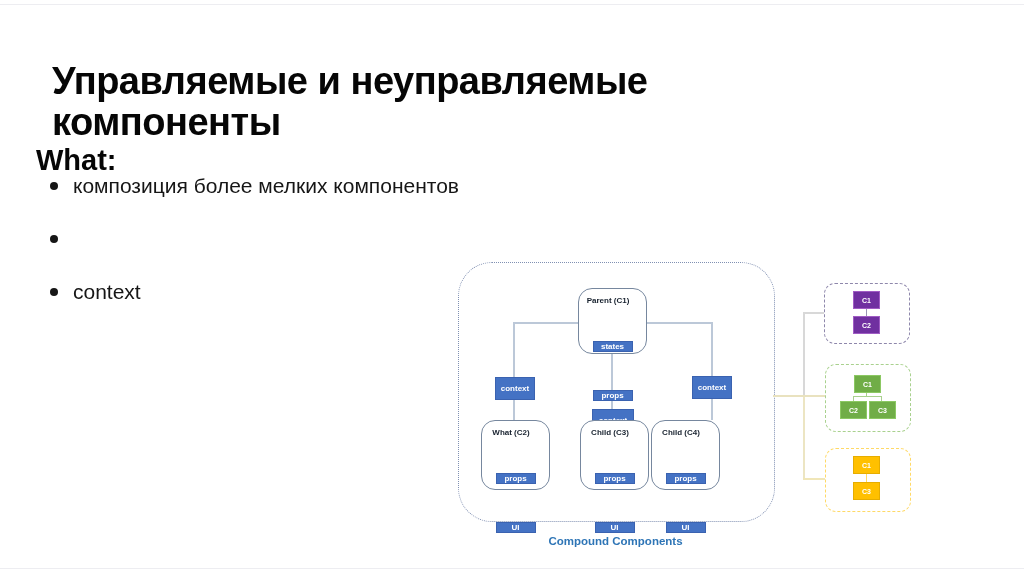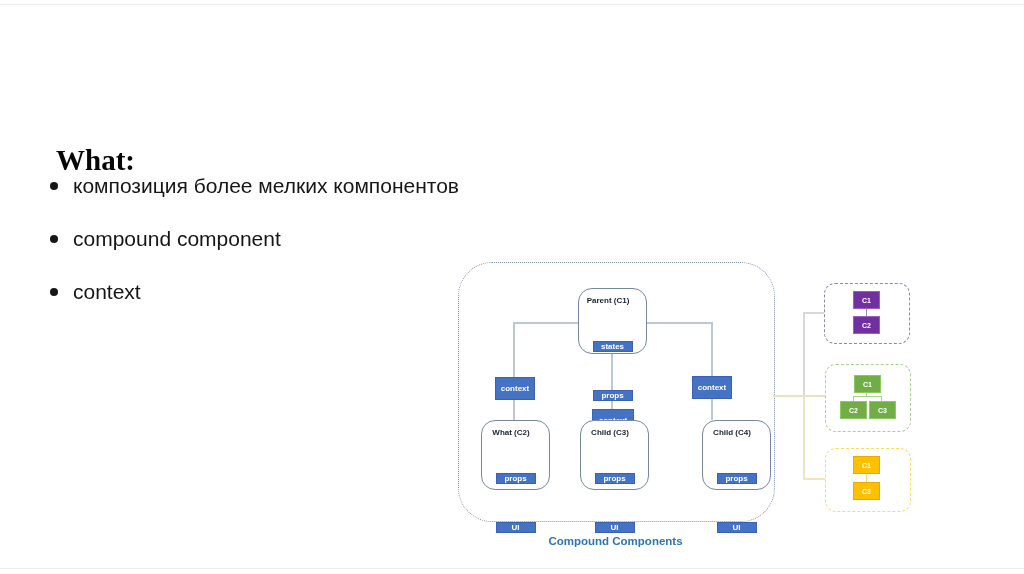--- a/index.html
+++ b/index.html
@@ -9,22 +9,22 @@
   }
   .edge{position:absolute;left:0;width:1024px;height:1px;background:#ededf1;}
 
   
   .title{
     position:absolute;left:52px;top:36px;width:700px;
     font-size:38px;line-height:41px;font-weight:bold;color:#060606;
     letter-spacing:-0.5px;
   }
   .subtitle{
-    position:absolute;left:56px;top:120px;
-    font-size:29px;font-weight:bold;color:#060606;font-family:Liberation Serif, serif;
+    position:absolute;left:36px;top:120px;
+    font-size:29px;font-weight:bold;color:#060606;
   }
   .bullets{position:absolute;left:50px;top:174px;margin:0;padding:0;list-style:none;}
   .bullets li{
     display:flex;align-items:center;margin:0 0 30px 0;height:23px;
     font-size:21px;color:#161616;
   }
   .bullets .dot{
     width:8px;height:8px;border-radius:50%;background:#161616;
     margin-right:15px;flex:0 0 auto;
   }
@@ -78,30 +78,30 @@
   .vln.yellow{background:#ffd966;}
   .cln{position:absolute;}
 </style>
 </head>
 <body>
 
 <div class="canvas">
   <div class="edge" style="top:4px;"></div>
   <div class="edge" style="top:568px;"></div>
 
+  <h1 class="title">Управляемые и неуправляемые компоненты</h1>
   <h2 class="subtitle">What:</h2>
 
   <ul class="bullets">
     <li>
       <span class="dot"></span>
       <span>композиция более мелких компонентов</span>
     </li>
     <li>
       <span class="dot"></span>
-      <span>compound component</span>
     </li>
     <li>
       <span class="dot"></span>
       <span>context</span>
     </li>
   </ul>
 
   <div class="frame"></div>
 
   <div class="ln" style="left:513px;top:322px;width:65px;height:1.5px;"></div>
@@ -123,21 +123,21 @@
   <div class="node" style="left:481px;top:420px;width:67px;height:68px;">
     <div class="ntitle">What (C2)</div>
     <div class="chip blue">props</div>
     <div class="chip blue">UI</div>
   </div>
   <div class="node" style="left:580px;top:420px;width:67px;height:68px;justify-content:space-between;">
     <div class="ntitle">Child (C3)</div>
     <div class="chip blue">props</div>
     <div class="chip blue">UI</div>
   </div>
-  <div class="node" style="left:702px;top:420px;width:67px;height:68px;">
+  <div class="node" style="left:651px;top:420px;width:67px;height:68px;">
     <div class="ntitle">Child (C4)</div>
     <div class="chip blue">props</div>
     <div class="chip blue">UI</div>
   </div>
 
   <div class="caption">Compound Components</div>
 
   <div class="cln" style="left:803px;top:312px;width:1.5px;height:84px;background:#d8d8d8;"></div>
   <div class="cln" style="left:803px;top:396px;width:1.5px;height:83px;background:#ece5c3;"></div>
   <div class="cln" style="left:803px;top:312px;width:21px;height:1.5px;background:#d8d8d8;"></div>

